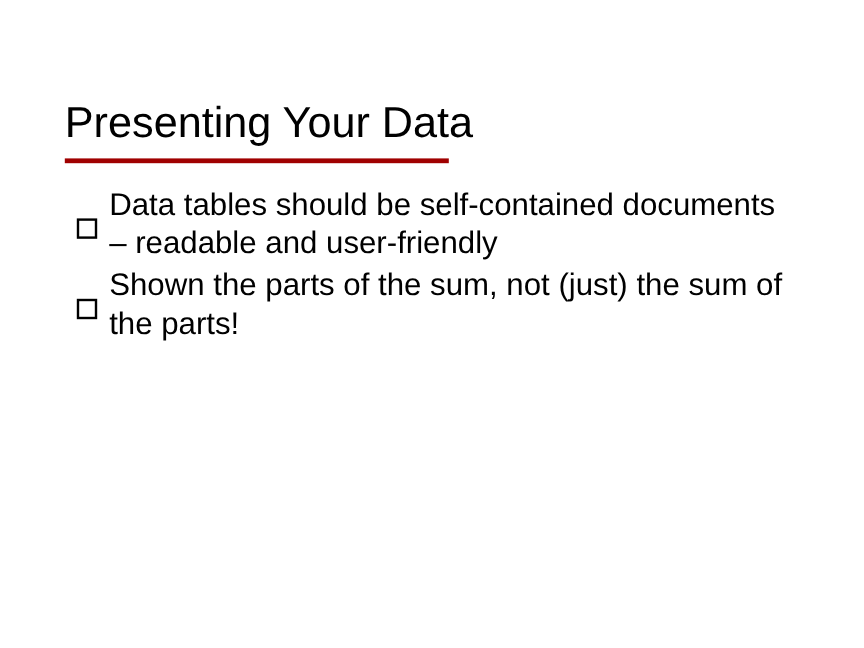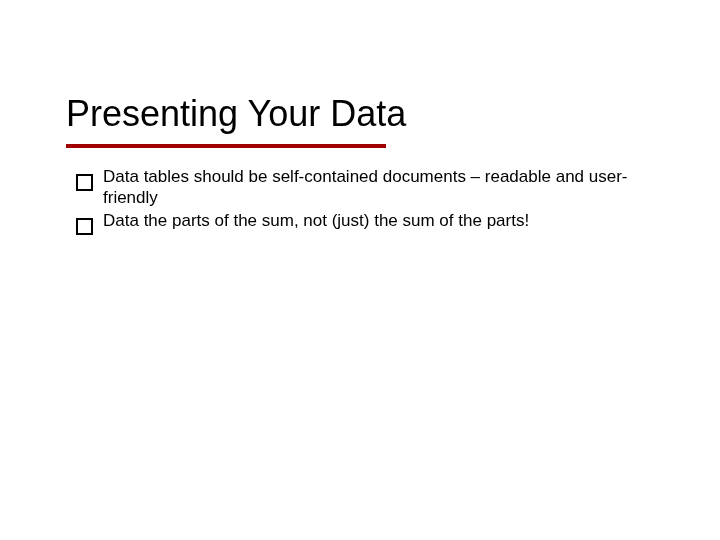--- a/index.html
+++ b/index.html
@@ -11,21 +11,21 @@
       width: 720px;
       height: 540px;
       background: #ffffff;
       font-family: Verdana, Geneva, sans-serif;
       position: relative;
       overflow: hidden;
     }
     .slide {
       width: 100%;
       height: 100%;
-      padding: 16px;
+      padding: 4px;
     }
     .title-section {
       padding: 78px 50px 0 50px;
     }
     .title {
       font-size: 36px;
       font-weight: 400;
       color: #000000;
       letter-spacing: 0px;
       line-height: 1.1;
@@ -38,22 +38,22 @@
       margin-top: 2px;
     }
     .content {
       padding: 18px 60px 0 60px;
     }
     .bullet-list {
       list-style: none;
     }
     .bullet-item {
       display: flex;
-      align-items: flex-start;
-      font-size: 17px;
+      align-items: center;
+      font-size: 26px;
       color: #000000;
       line-height: 1.25;
       margin-bottom: 2px;
     }
     .bullet-marker {
       flex: 0 0 auto;
       width: 17px;
       height: 17px;
       border: 2px solid #000000;
       background: #ffffff;
@@ -74,17 +74,17 @@
     <div class="underline"></div>
   </div>
   <div class="content">
     <ul class="bullet-list">
       <li class="bullet-item">
         <span class="bullet-marker"></span>
         <span class="bullet-text">Data tables should be self-contained documents – readable and user-friendly</span>
       </li>
       <li class="bullet-item">
         <span class="bullet-marker"></span>
-        <span class="bullet-text">Data the parts of the sum, not (just) the sum of the parts!</span>
+        <span class="bullet-text">Shown the parts of the sum, not (just) the sum of the parts!</span>
       </li>
     </ul>
   </div>
 </div>
 
 </body></html>

